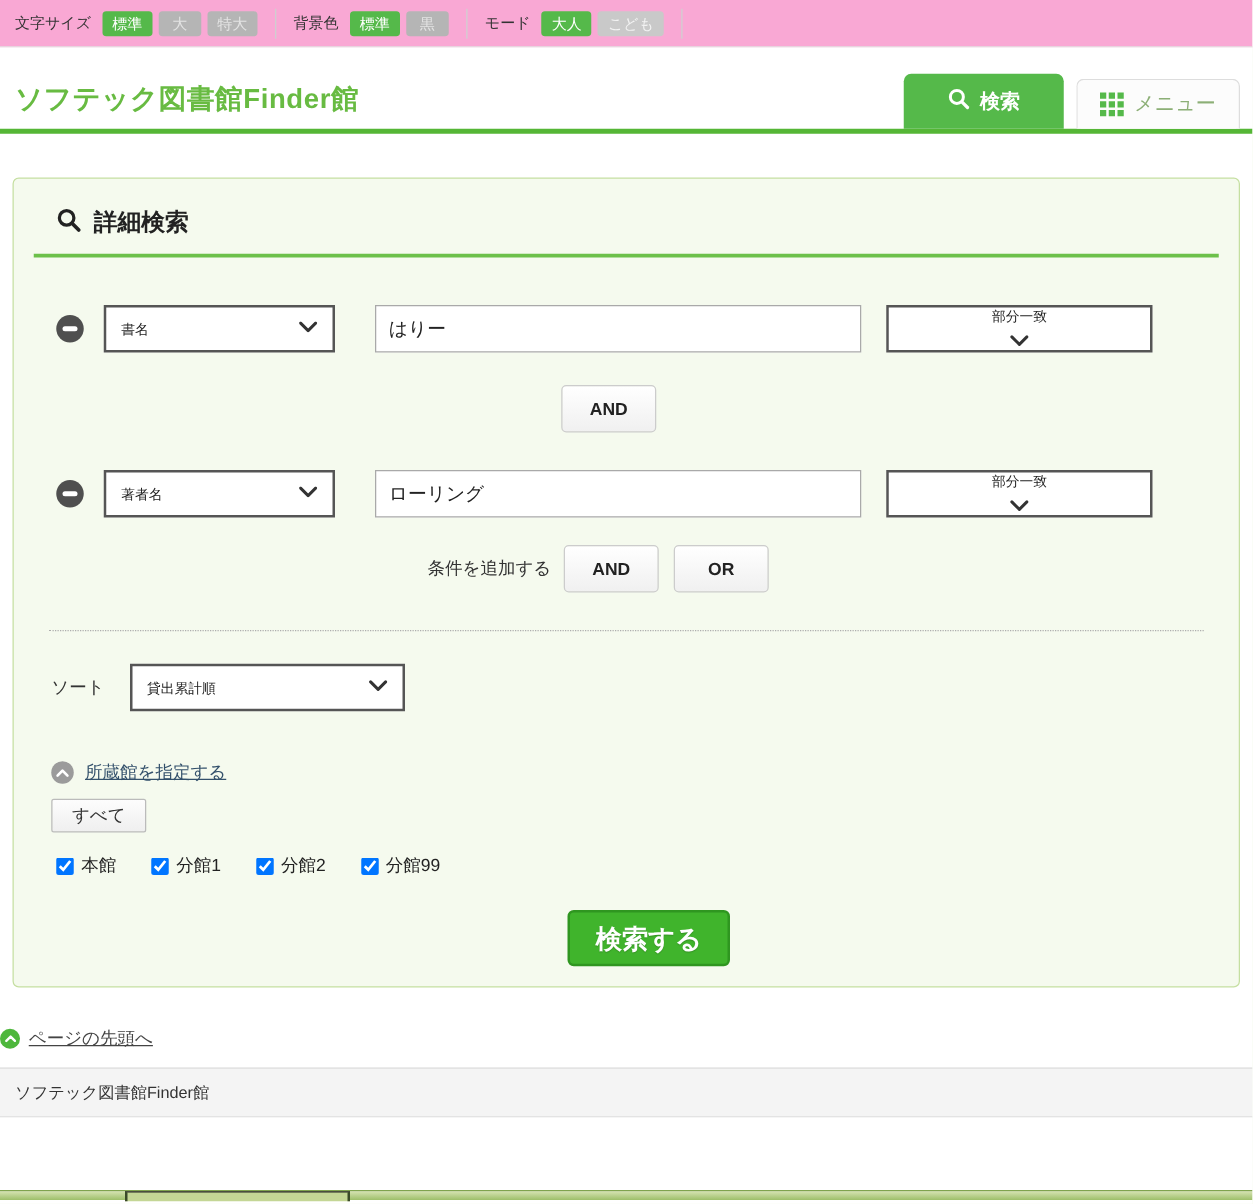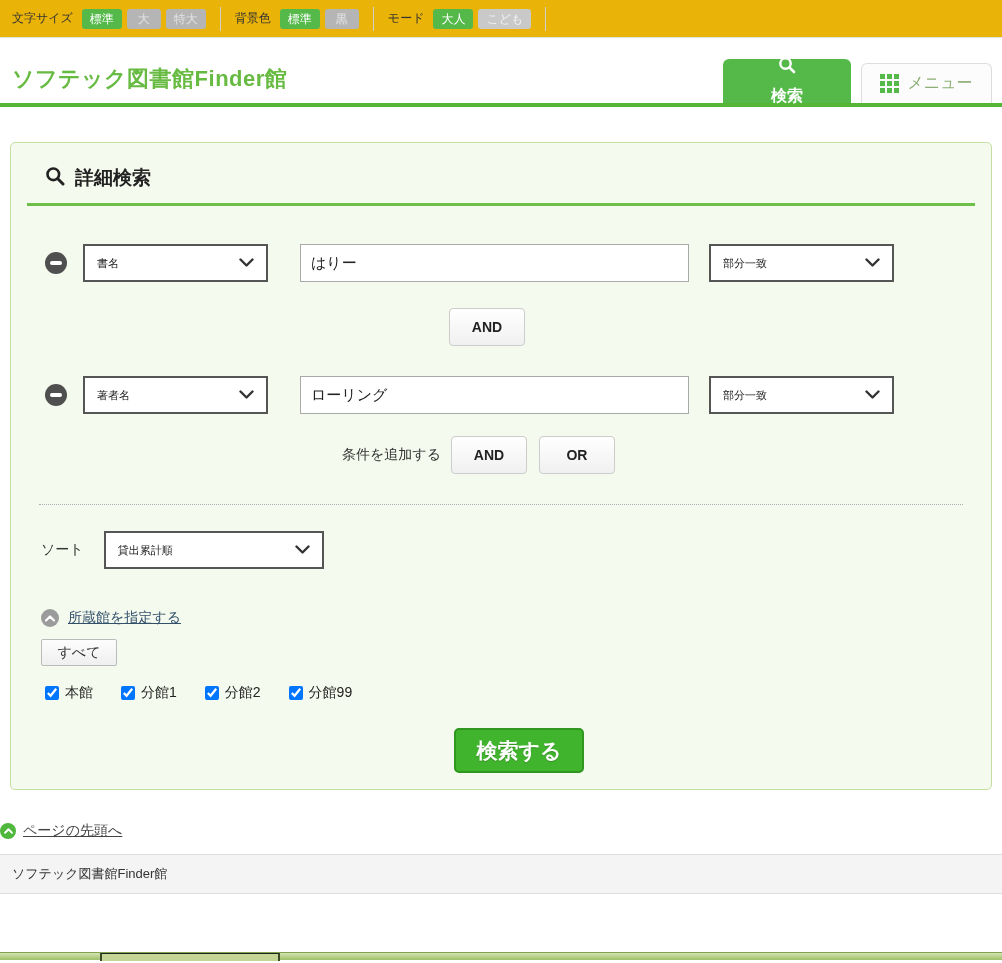--- a/index.html
+++ b/index.html
@@ -5,21 +5,21 @@
   * { margin:0; padding:0; box-sizing:border-box; }
   html,body { width:1002px; }
   body {
     font-family: "Liberation Sans", "DejaVu Sans", sans-serif;
     background:#ffffff; color:#333; width:1002px; height:963px;
     position:relative; overflow:hidden;
   }
 
   
   .toolbar {
-    height:38px; background:#eab308; border-bottom:1px solid #e2e2e2;
+    height:38px; background:#f9a8d4; border-bottom:1px solid #e2e2e2;
     display:flex; align-items:center; padding-left:12px; font-size:12px;
   }
   .tb-group { display:flex; align-items:center; gap:5px; padding:0 14px; height:24px; }
   .tb-group + .tb-group { border-left:1px solid #cfcfcf; }
   .tb-group:first-child { padding-left:0; }
   .tb-label { color:#333; margin-right:4px; white-space:nowrap; }
   .tb-btn {
     display:inline-block; min-width:34px; text-align:center; padding:3px 8px;
     border-radius:3px; background:#b5b5b5; color:#e3e3e3; cursor:pointer;
     font-size:12px; line-height:14px; white-space:nowrap;
@@ -31,21 +31,21 @@
   .header { position:relative; height:69px; background:#fff; border-bottom:4px solid #55b636; }
   .site-title {
     position:absolute; left:12px; top:26px; font-size:22px; font-weight:bold;
     color:#68bb42; letter-spacing:0.5px;
   }
   .header-tabs { position:absolute; right:10px; bottom:0; display:flex; gap:10px; align-items:flex-end; }
   .tab {
     display:flex; align-items:center; justify-content:center; gap:8px;
     width:128px; height:44px; border-radius:6px 6px 0 0; font-size:16px; cursor:pointer;
   }
-  .tab.active { background:#55b94a; color:#fff; font-weight:bold;flex-direction:column; }
+  .tab.active { background:#55b94a; color:#fff; font-weight:bold; }
   .tab.inactive {
     width:131px; height:40px; background:#fcfcfc; border:1px solid #ddd; border-bottom:none;
     color:#8caf76;
   }
   .grid-icon { display:inline-grid; grid-template-columns:repeat(3,5px); grid-template-rows:repeat(3,5px); gap:2px; }
   .grid-icon span { background:#55b94a; display:block; }
 
   
   .main { padding:35px 10px 0 10px; }
   .panel {
@@ -64,21 +64,21 @@
   }
   .minus-btn::after {
     content:""; position:absolute; left:5px; top:9px; width:12px; height:4px;
     background:#fff; border-radius:2px;
   }
   .select-box {
     height:38px; background:#fff; border:2px solid #555; display:flex; align-items:center;
     justify-content:space-between; padding:0 12px; font-size:11px; color:#222; cursor:pointer;
   }
   .select-field { width:185px; margin-left:16px; }
-  .select-match { width:185px; margin-left:20px; }
+  .select-match { width:213px; margin-left:20px;flex-direction:column; }
   .text-input {
     width:389px; height:38px; margin-left:32px; border:1px solid #a9a9a9; background:#fff;
     font-size:15px; padding:0 10px; color:#222; font-family:inherit;
   }
   .btn-plain {
     width:76px; height:38px; background:linear-gradient(#ffffff,#f0f0f0);
     border:1px solid #ccc; border-radius:4px; font-size:14px; font-weight:bold; color:#222;
     cursor:pointer; display:flex; align-items:center; justify-content:center;
   }
   .and-between { margin:26px 0 0 422px; }

